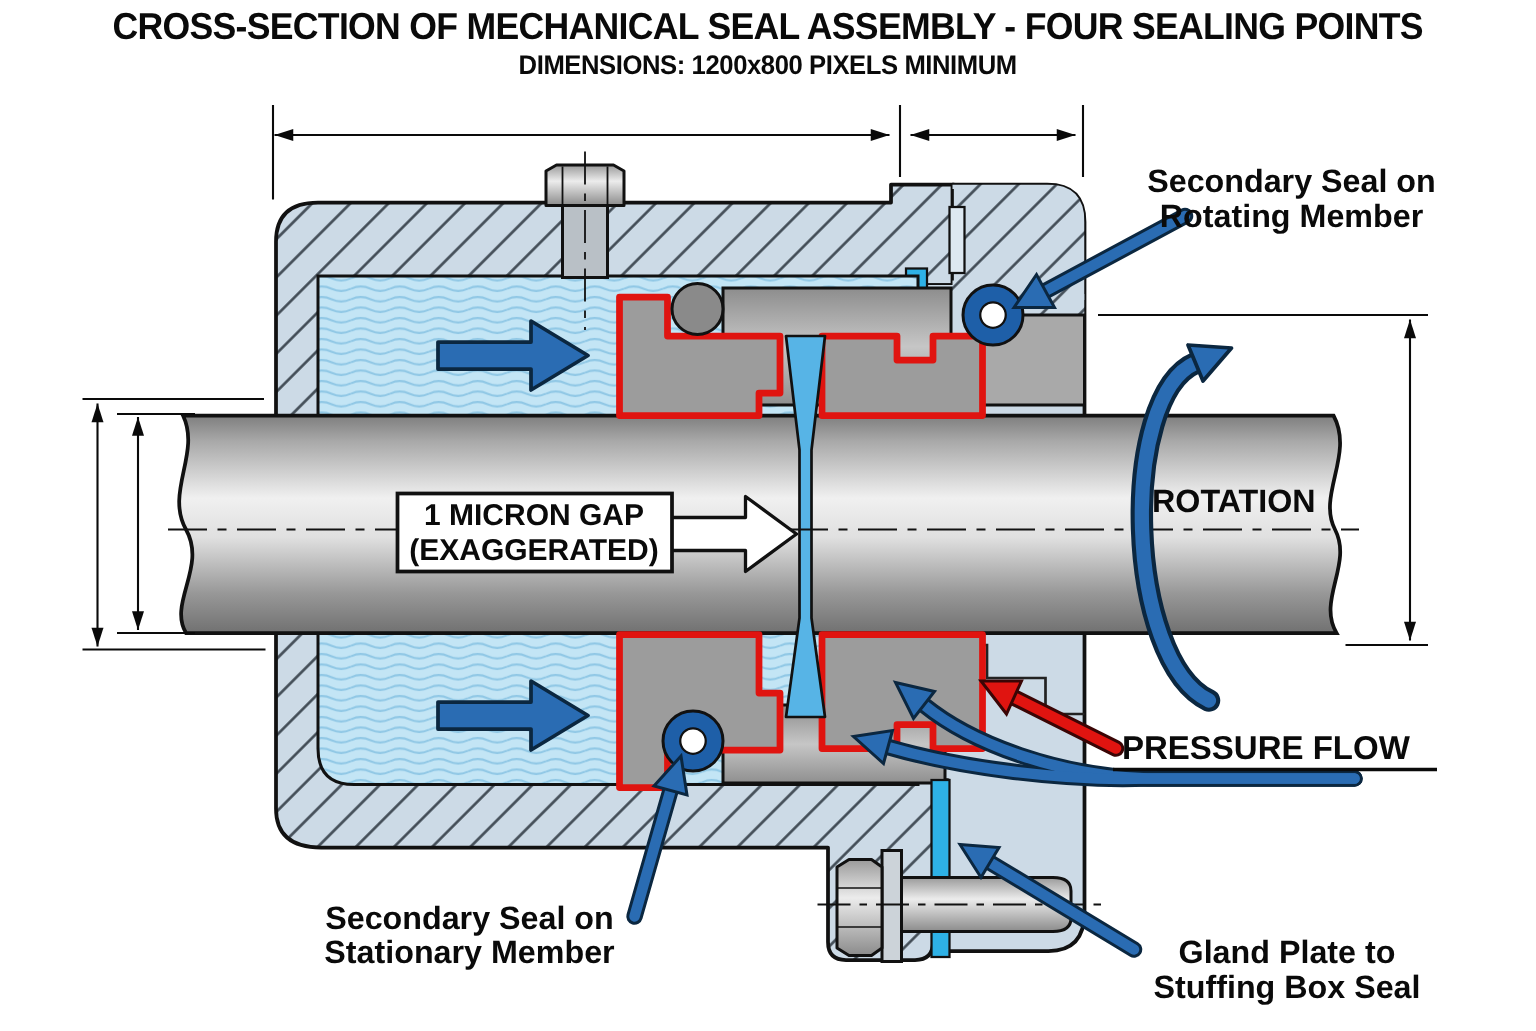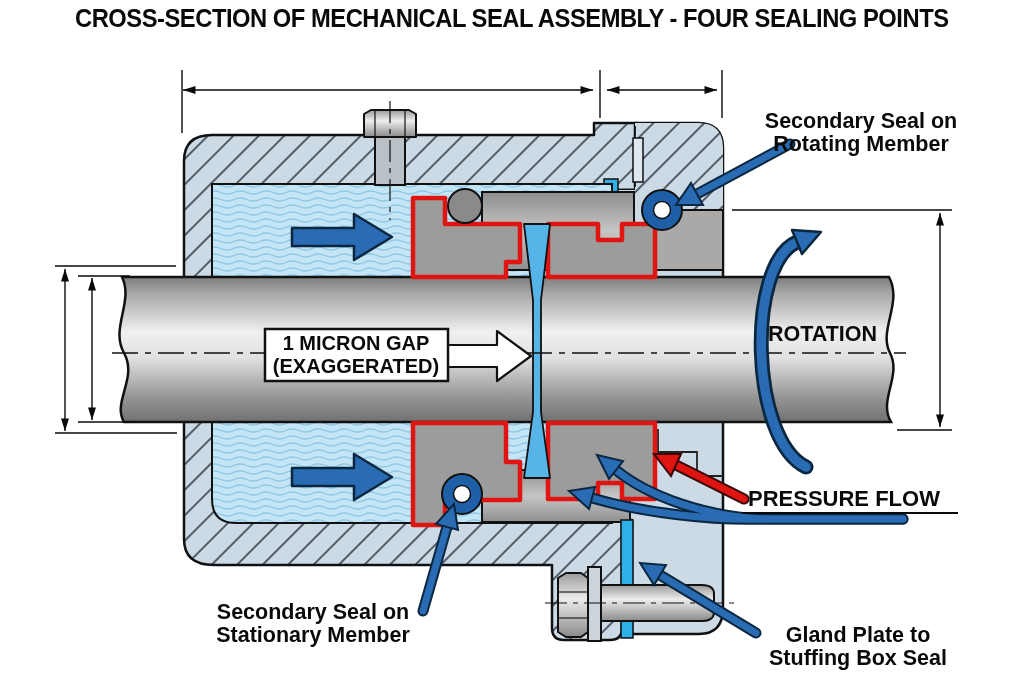--- a/index.html
+++ b/index.html
@@ -18,20 +18,21 @@
   svg text{font-family:"Liberation Sans",sans-serif;font-weight:700;fill:var(--text);}
   .lbl{font-size:21.5px;}
   .lblBig{font-size:22px;}
   .boxlbl{font-size:20px;}
 </style>
 </head>
 <body>
 
 <div id="stage">
   <div class="title"><span>CROSS-SECTION OF MECHANICAL SEAL ASSEMBLY - FOUR SEALING POINTS</span></div>
+  <div class="subtitle"><span>DIMENSIONS: 1200x800 PIXELS MINIMUM</span></div>
 
   <svg width="1024" height="687" viewBox="0 0 1024 687">
     <defs>
       <pattern id="hatch" width="18" height="18" patternUnits="userSpaceOnUse" patternTransform="rotate(-45)">
         <rect width="18" height="18" fill="var(--housing)"></rect>
         <line x1="0" y1="9" x2="18" y2="9" stroke="#3c4650" stroke-width="1.7"></line>
       </pattern>
       <pattern id="wave" width="26" height="7" patternUnits="userSpaceOnUse">
         <rect width="26" height="7" fill="var(--fluid)"></rect>
         <path d="M0,3.5 Q6.5,0.5 13,3.5 T26,3.5" fill="none" stroke="#8fc7e5" stroke-width="1.3"></path>

